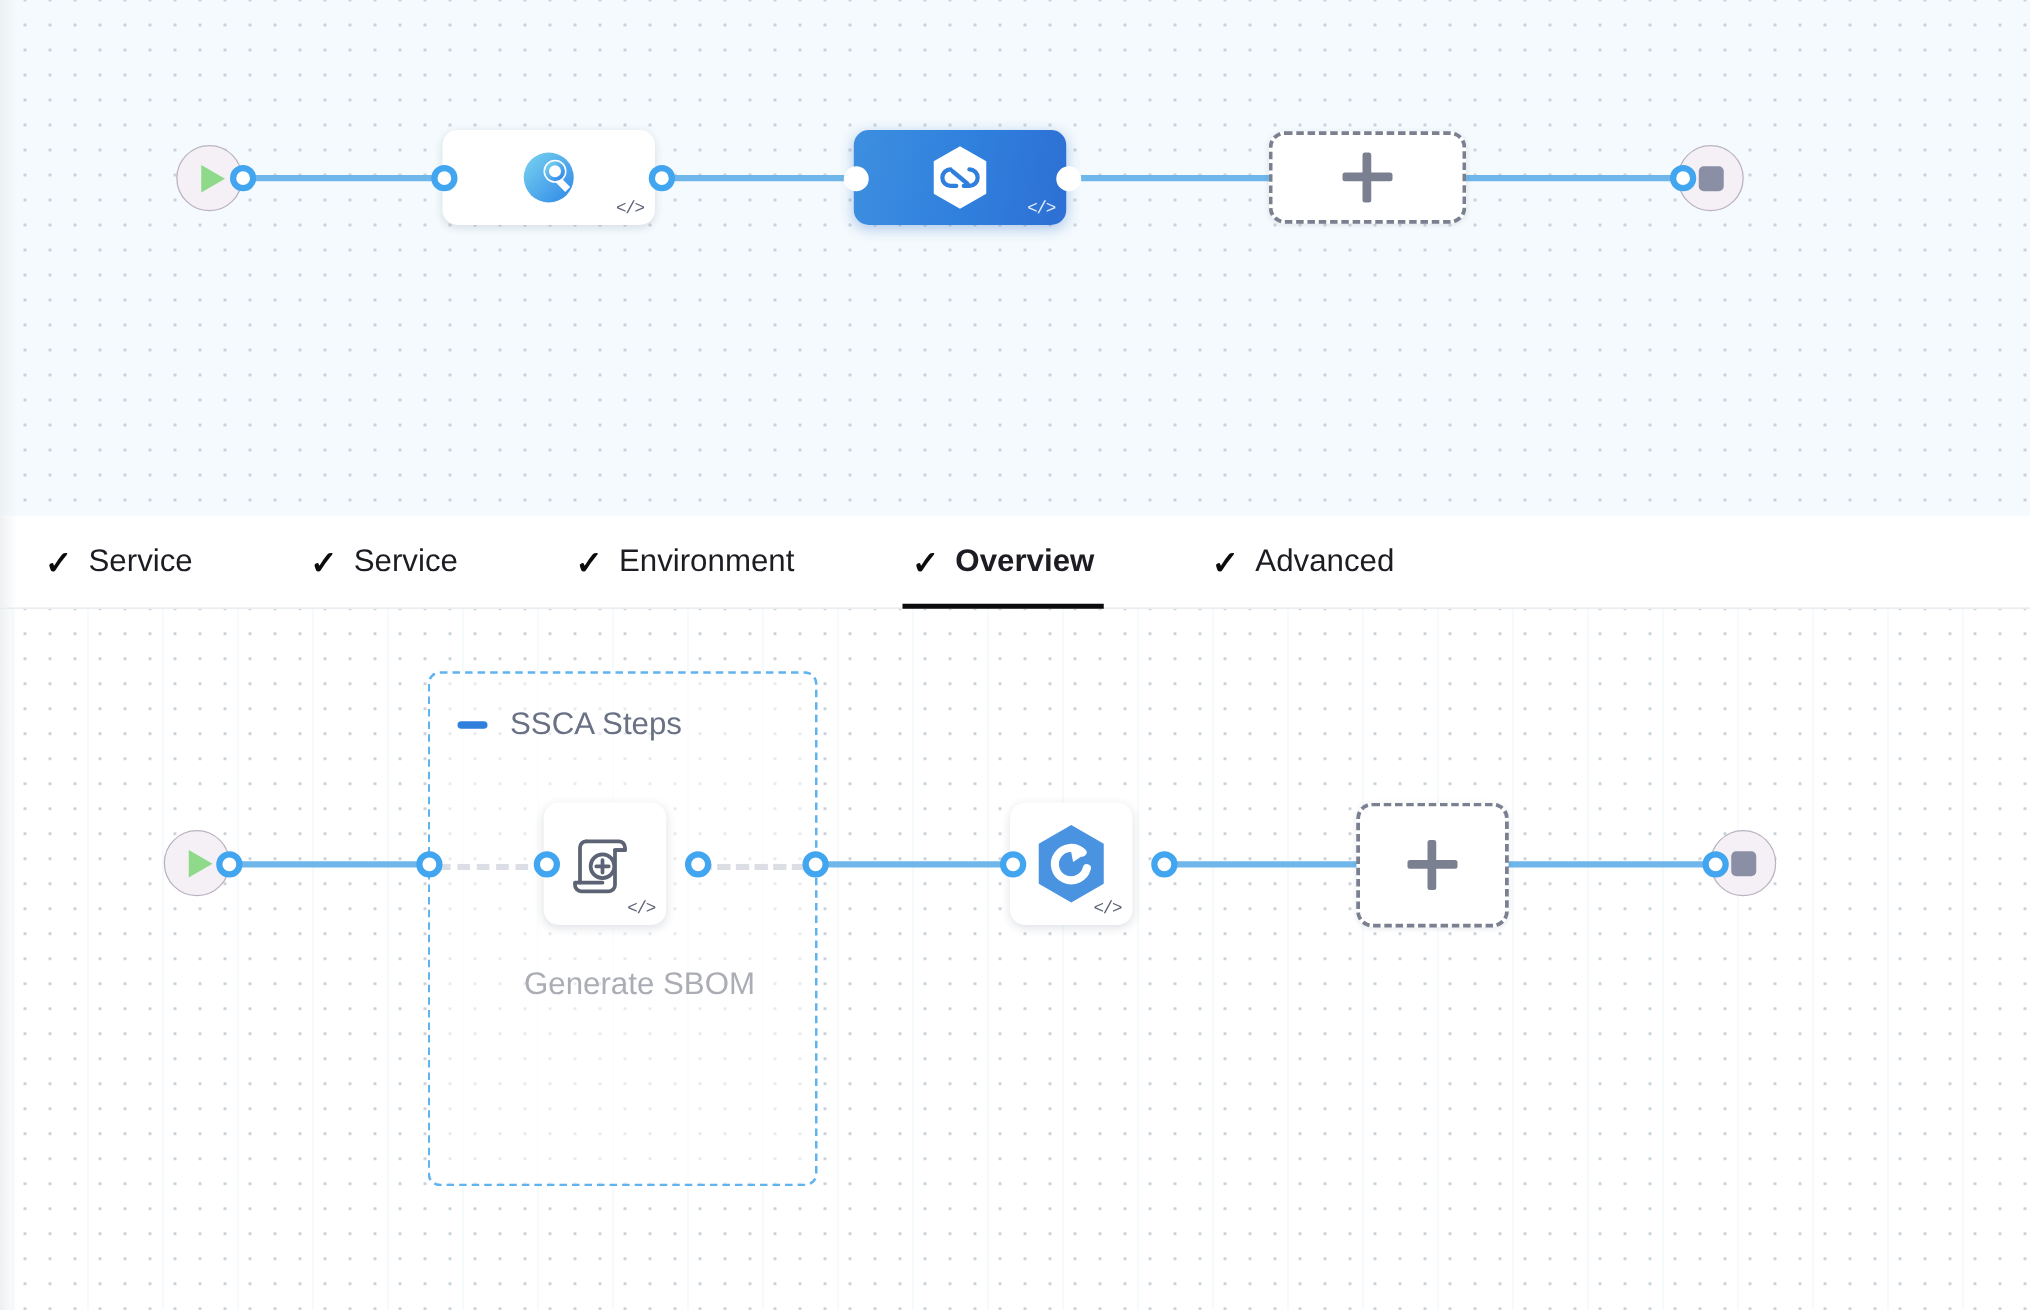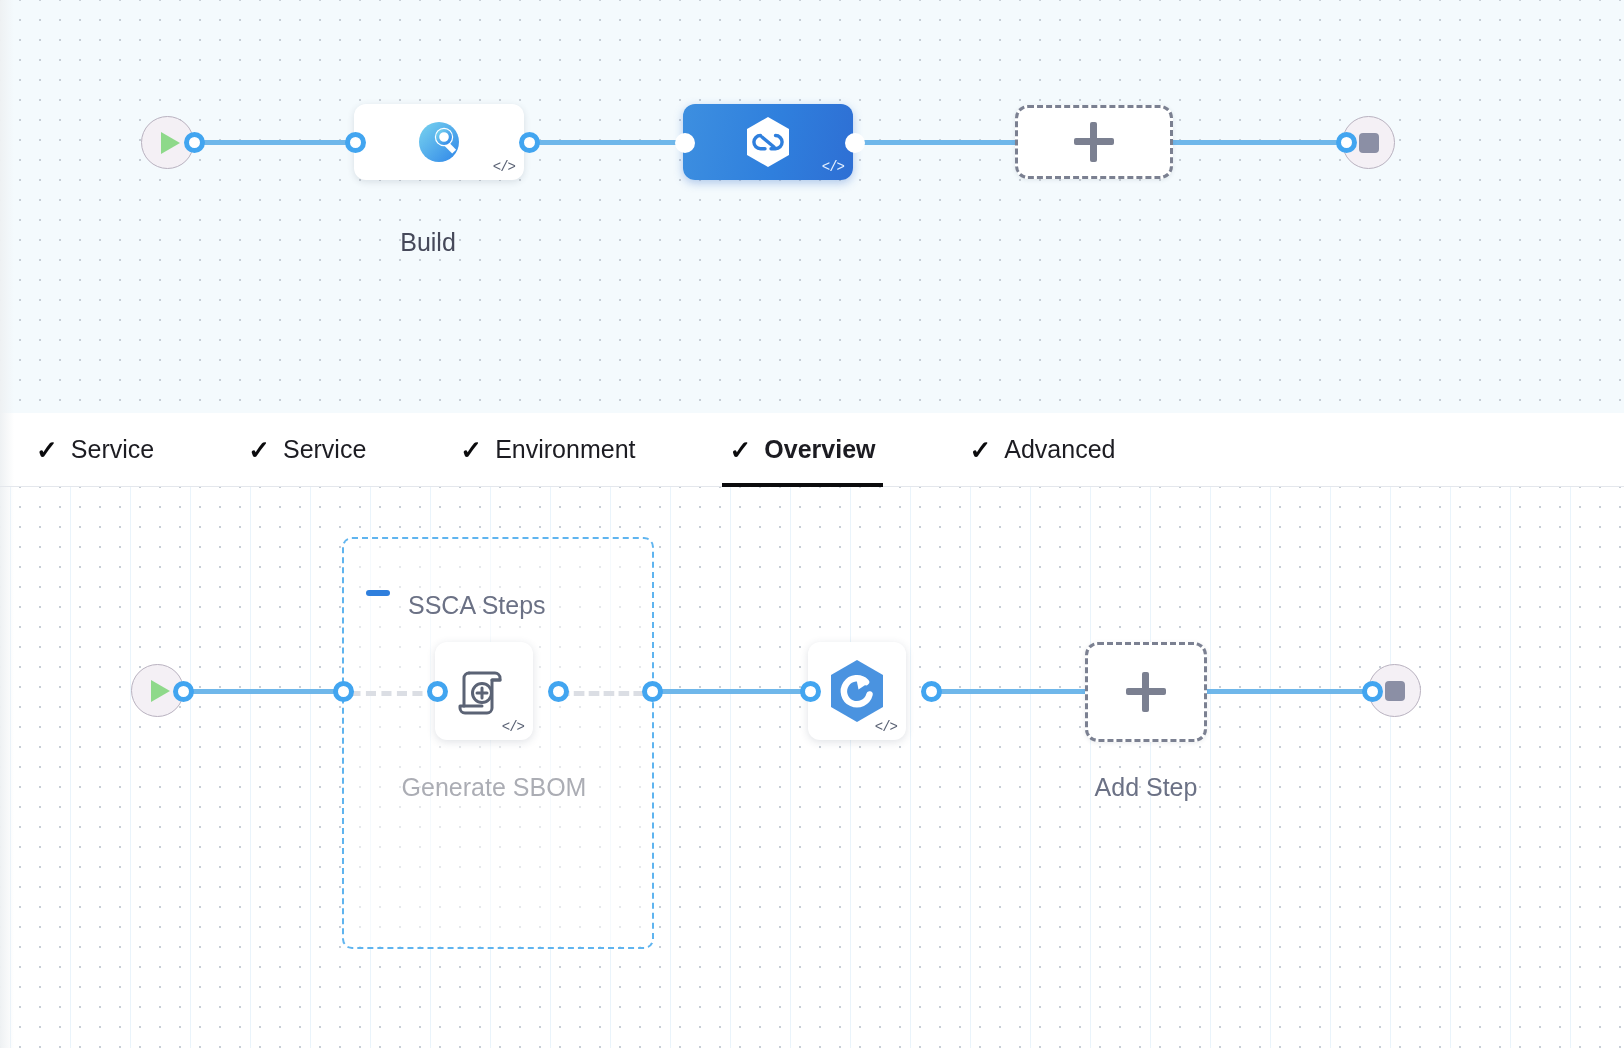--- a/index.html
+++ b/index.html
@@ -260,21 +260,20 @@
   .collapse-icon {
     width: 24px; height: 6px;
     border-radius: 3px;
     background: #2f7fdd;
     cursor: pointer;
   }
   .group-title {
     font-size: 25px;
     color: #6b7185;
     white-space: nowrap;
-    margin-top: 26px;
   }
 
   svg { display: block; }
 </style>
 </head>
 <body>
 
 <div class="app">
 
   <div class="stage-canvas">
@@ -304,21 +303,20 @@
             </mask>
           </defs>
           <circle cx="26" cy="26" r="20" fill="url(#buildGrad)" mask="url(#buildMask)"></circle>
           <circle cx="31" cy="21" r="6.4" fill="none" stroke="url(#buildGrad)" stroke-width="3.2"></circle>
         </svg>
       </span>
       <span class="code-badge">&lt;/&gt;</span>
     </div>
     <div class="port" style="left:345px; top:132px;"></div>
     <div class="port" style="left:519px; top:132px;"></div>
-    <div class="node-label" style="left:328px; top:222px; width:200px;">Build</div>
 
     <div class="stage-card selected" style="left:683px; top:104px; width:170px; height:76px;">
       <span>
         <svg width="52" height="54" viewBox="0 0 52 54">
           <path d="M26 2 L47 14 L47 40 L26 52 L5 40 L5 14 Z" fill="#ffffff"></path>
           <path d="M18.5 20.5 a6.6 6.6 0 1 0 0 13.2 h4.5" fill="none" stroke="#2f7fdd" stroke-width="3.4" stroke-linecap="round"></path>
           <path d="M33.5 20.5 a6.6 6.6 0 1 1 0 13.2 h-4.5" fill="none" stroke="#2f7fdd" stroke-width="3.4" stroke-linecap="round"></path>
           <path d="M20 22 L32 32" stroke="#2f7fdd" stroke-width="3.4" stroke-linecap="round"></path>
         </svg>
       </span>
@@ -389,41 +387,40 @@
           <path d="M16 13 a5 5 0 0 0 -5 5 v28" fill="none" stroke="#5b6375" stroke-width="3" stroke-linecap="round"></path>
           <path d="M39 20 h8" fill="none" stroke="#5b6375" stroke-width="3" stroke-linecap="round"></path>
           <circle cx="29" cy="33" r="9.5" fill="#fff" stroke="#5b6375" stroke-width="3"></circle>
           <path d="M29 28 v10 M24 33 h10" stroke="#5b6375" stroke-width="3" stroke-linecap="round"></path>
         </svg>
       </span>
       <span class="code-badge">&lt;/&gt;</span>
     </div>
     <div class="port" style="left:427px; top:194px;"></div>
     <div class="port" style="left:548px; top:194px;"></div>
-    <div class="node-label" style="left:384px; top:280px; width:220px;">Generate SBOM</div>
+    <div class="node-label" style="left:384px; top:280px; width:220px;text-align:right;">Generate SBOM</div>
 
     <div class="port" style="left:642px; top:194px;"></div>
 
     <div class="step-card" style="left:808px; top:155px;">
       <span>
         <svg width="64" height="66" viewBox="0 0 64 66">
           <path d="M32 2 L58 17 L58 49 L32 64 L6 49 L6 17 Z" fill="#4a93e0"></path>
           <path d="M41 24 a13 13 0 1 0 3.5 12.5" fill="none" stroke="#ffffff" stroke-width="6.5" stroke-linecap="round"></path>
           <path d="M31 19 L44 24.5 L33.5 31.5 Z" fill="#ffffff"></path>
         </svg>
       </span>
       <span class="code-badge">&lt;/&gt;</span>
     </div>
     <div class="port" style="left:800px; top:194px;"></div>
     <div class="port" style="left:921px; top:194px;"></div>
 
     <div class="add-node" style="left:1085px; top:155px; width:122px; height:100px;">
       <span class="plus"></span>
     </div>
-    <div class="node-label muted" style="left:1046px; top:280px; width:200px;">Add Step</div>
 
     <div class="port" style="left:1362px; top:194px;"></div>
     <div class="terminal" style="left:1368px; top:177px;">
       <div class="stop-sq"></div>
     </div>
   </div>
 
 </div>
 
 </body></html>

